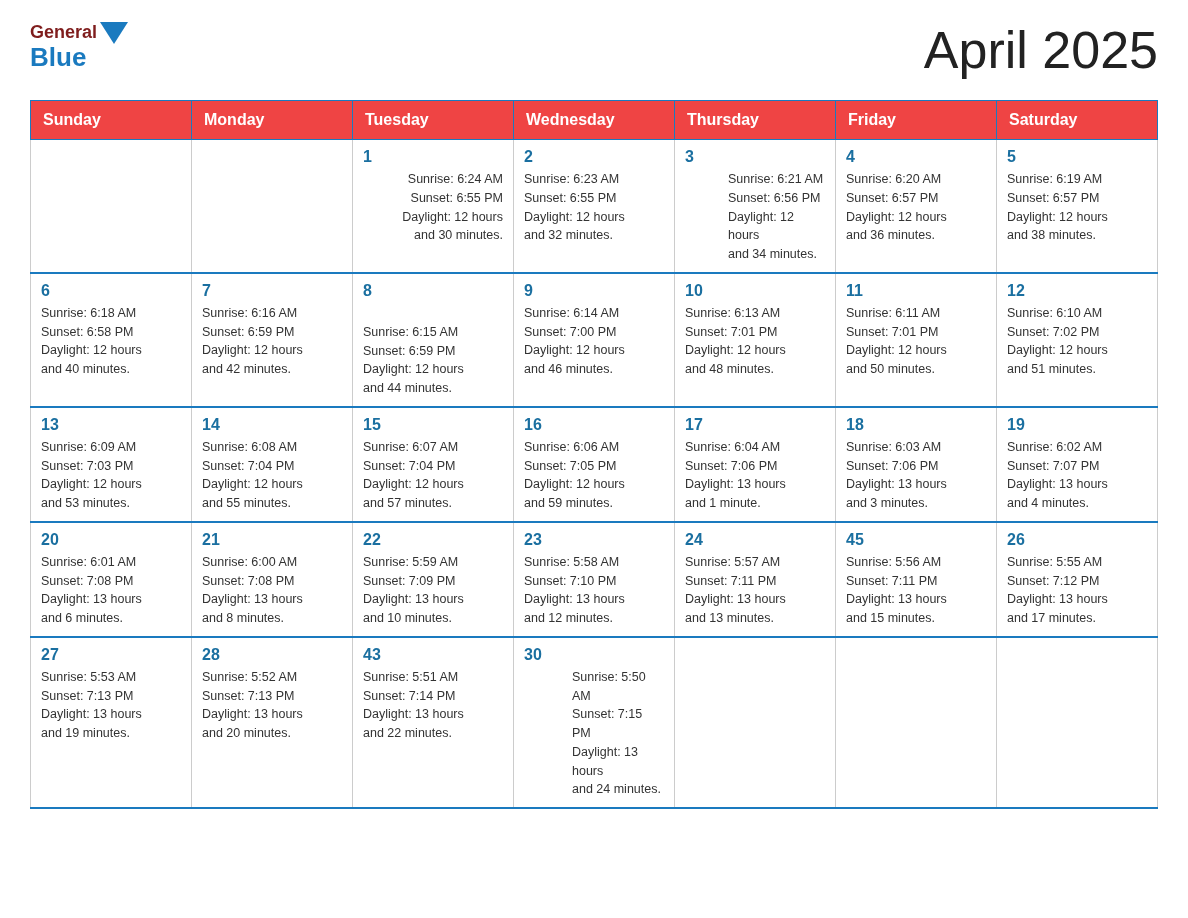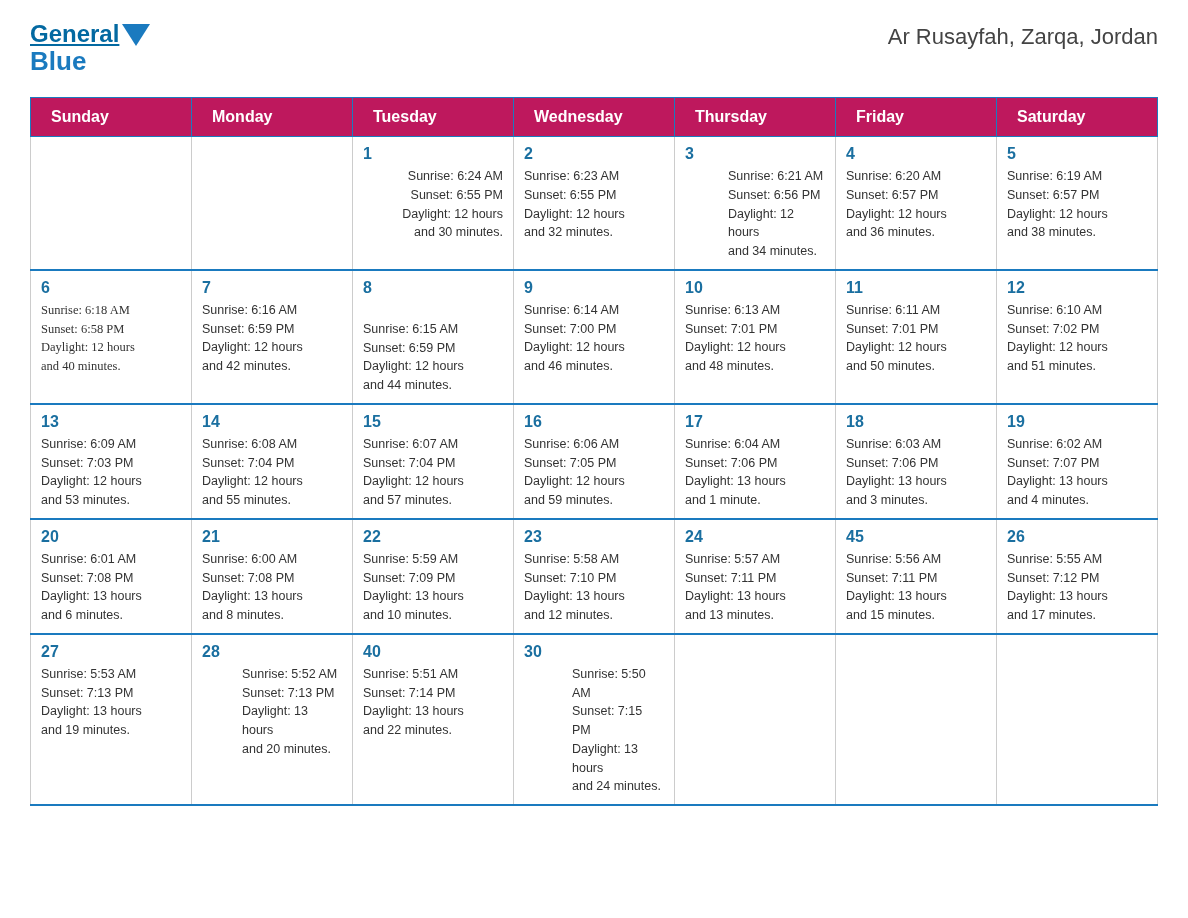--- a/index.html
+++ b/index.html
@@ -19,24 +19,23 @@
     .logo {
       display: flex;
       flex-direction: column;
       align-items: flex-start;
     }
     .logo-top {
       display: flex;
       align-items: center;
     }
     .logo-text-general {
-      font-size: 24px;
+      font-size: 18px;
       font-weight: bold;
-      color: #0369a1;
-      text-decoration: underline;
+      color: #7f1d1d;
     }
     .logo-triangle {
       width: 0;
       height: 0;
       border-left: 14px solid transparent;
       border-right: 14px solid transparent;
       border-top: 22px solid #1a7abf;
       margin-left: 3px;
       margin-top: 2px;
     }
@@ -57,25 +56,25 @@
     .title-location {
       font-size: 22px;
       color: #444;
       margin-top: 4px;
     }
     table {
       width: 100%;
       border-collapse: collapse;
     }
     thead tr th {
-      background-color: #be185d;
+      background-color: #ef4444;
       color: #fff;
       font-size: 16px;
       font-weight: bold;
-      padding: 10px 20px;
+      padding: 10px 12px;
       text-align: left;
       border: 1px solid #1a7abf;
     }
     tbody tr td {
       border: 1px solid #ccc;
       vertical-align: top;
       padding: 8px 10px;
       width: 14.28%;
       min-height: 90px;
     }
@@ -102,21 +101,21 @@
 
 <div class="header">
   <div class="logo">
     <div class="logo-top">
       <span class="logo-text-general">General</span>
       <div class="logo-triangle"></div>
     </div>
     <span class="logo-text-blue">Blue</span>
   </div>
   <div class="title-block">
-    <div class="title-location">Ar Rusayfah, Zarqa, Jordan</div>
+    <div class="title-month">April 2025</div>
   </div>
 </div>
 
 <table>
   <thead>
     <tr>
     <th>Sunday</th>
         <th>Monday</th>
         <th>Tuesday</th>
         <th>Wednesday</th>
@@ -161,21 +160,21 @@
           <div class="day-number">5</div>
           <div class="day-info" style="white-space: pre-line;">Sunrise: 6:19 AM
 Sunset: 6:57 PM
 Daylight: 12 hours
 and 38 minutes.</div>
         </td>
       </tr>
       <tr>
         <td>
           <div class="day-number">6</div>
-          <div class="day-info" style="white-space: pre-line; font-family: Liberation Serif, serif;">Sunrise: 6:18 AM
+          <div class="day-info" style="white-space: pre-line;">Sunrise: 6:18 AM
 Sunset: 6:58 PM
 Daylight: 12 hours
 and 40 minutes.</div>
         </td>
         <td>
           <div class="day-number">7</div>
           <div class="day-info" style="white-space: pre-line;">Sunrise: 6:16 AM
 Sunset: 6:59 PM
 Daylight: 12 hours
 and 42 minutes.</div>
@@ -321,27 +320,27 @@
       <tr>
         <td>
           <div class="day-number">27</div>
           <div class="day-info" style="white-space: pre-line;">Sunrise: 5:53 AM
 Sunset: 7:13 PM
 Daylight: 13 hours
 and 19 minutes.</div>
         </td>
         <td>
           <div class="day-number">28</div>
-          <div class="day-info" style="white-space: pre-line; margin-left: 40px;">Sunrise: 5:52 AM
+          <div class="day-info" style="white-space: pre-line;">Sunrise: 5:52 AM
 Sunset: 7:13 PM
 Daylight: 13 hours
 and 20 minutes.</div>
         </td>
         <td>
-          <div class="day-number">40</div>
+          <div class="day-number">43</div>
           <div class="day-info" style="white-space: pre-line;">Sunrise: 5:51 AM
 Sunset: 7:14 PM
 Daylight: 13 hours
 and 22 minutes.</div>
         </td>
         <td>
           <div class="day-number">30</div>
           <div class="day-info" style="white-space: pre-line; margin-left: 48px;">Sunrise: 5:50 AM
 Sunset: 7:15 PM
 Daylight: 13 hours

